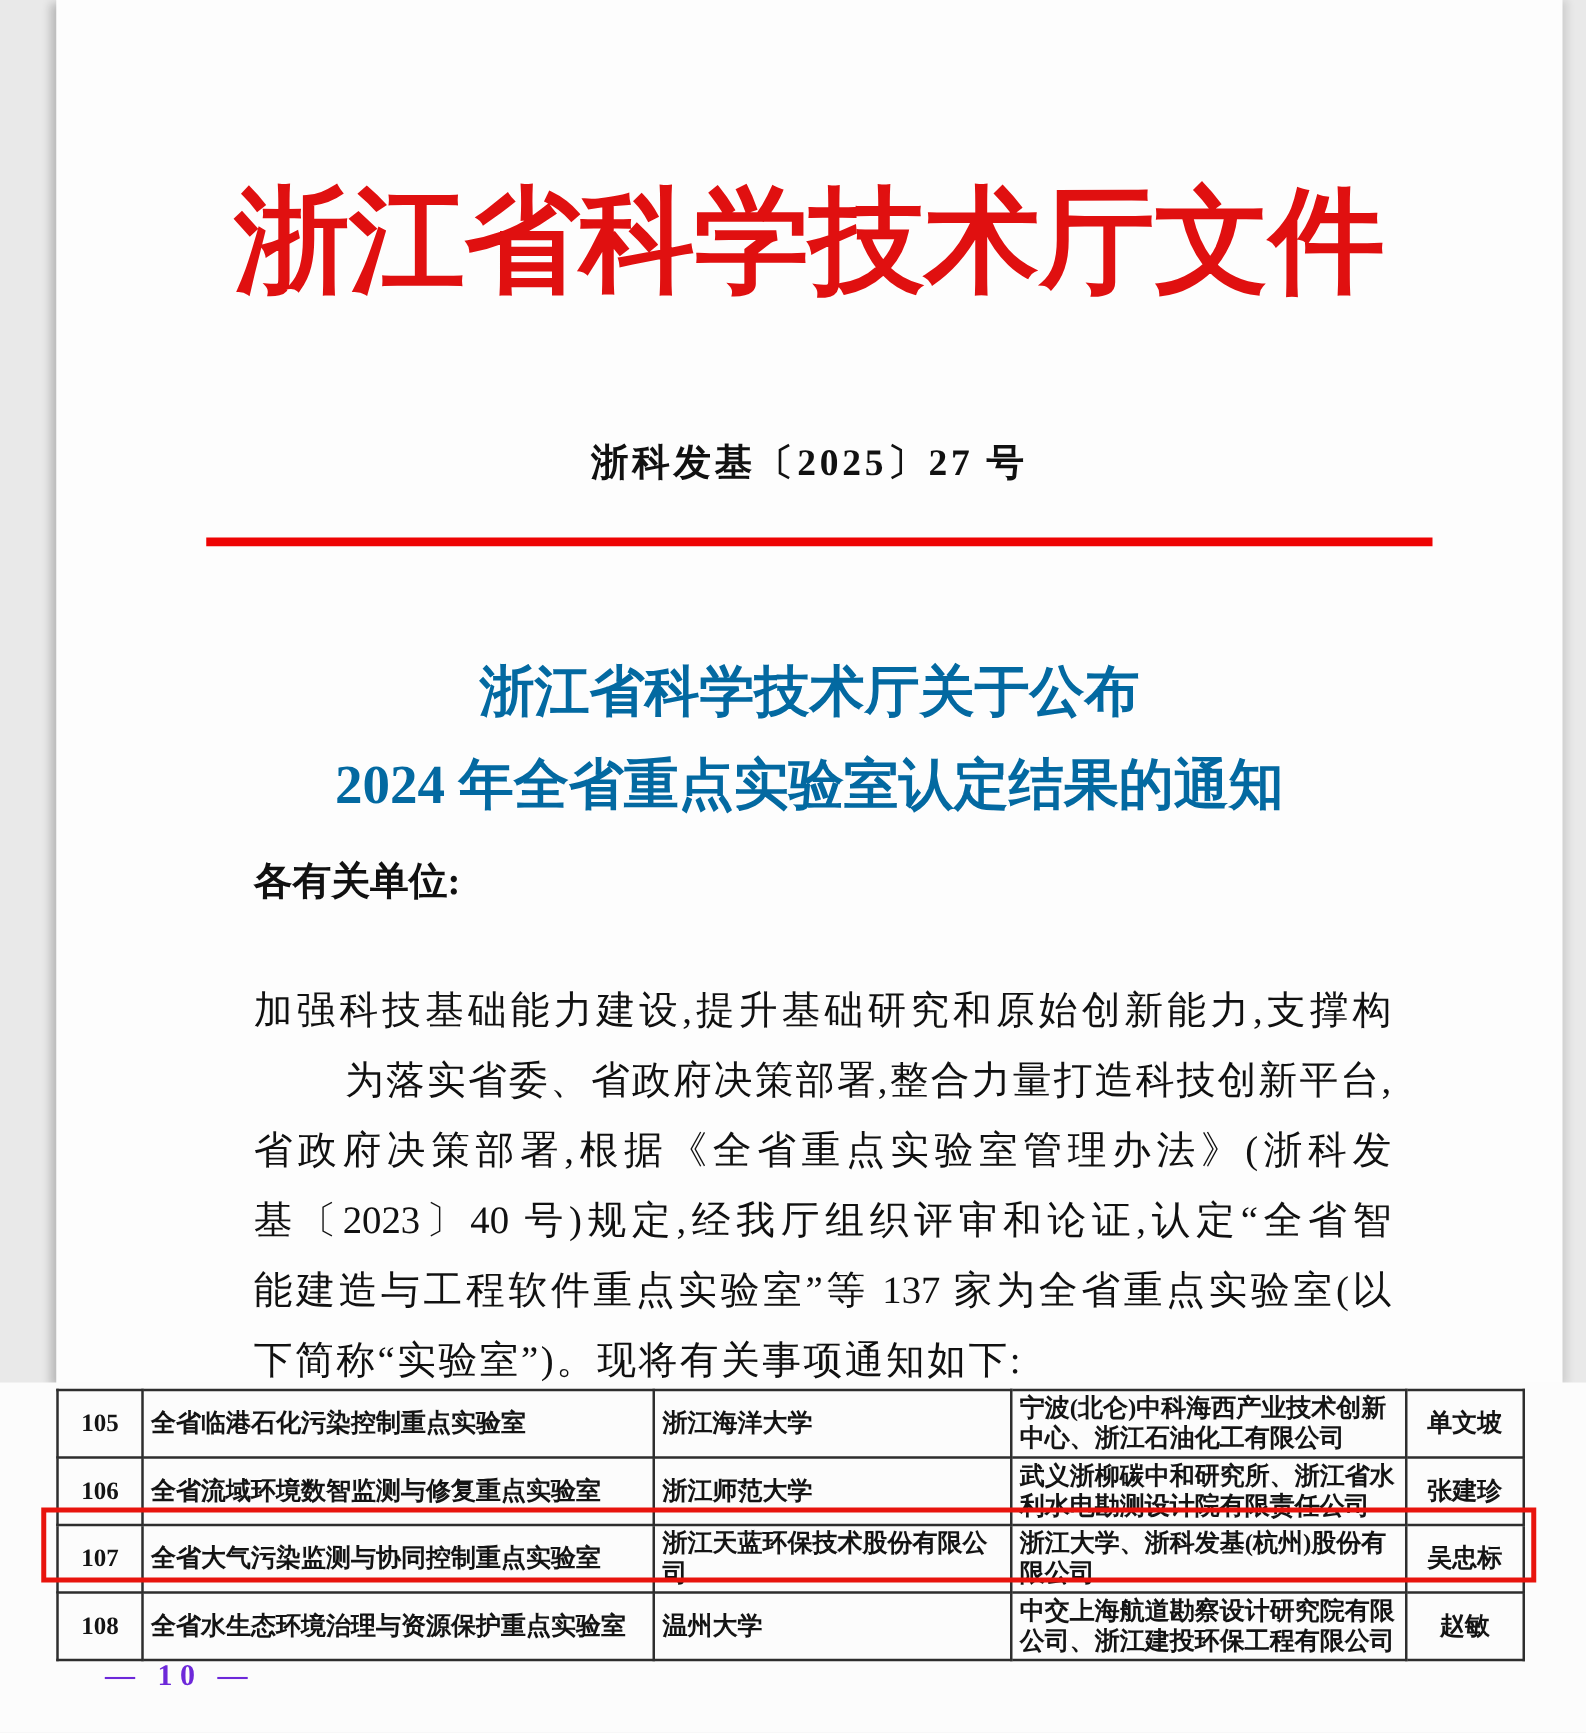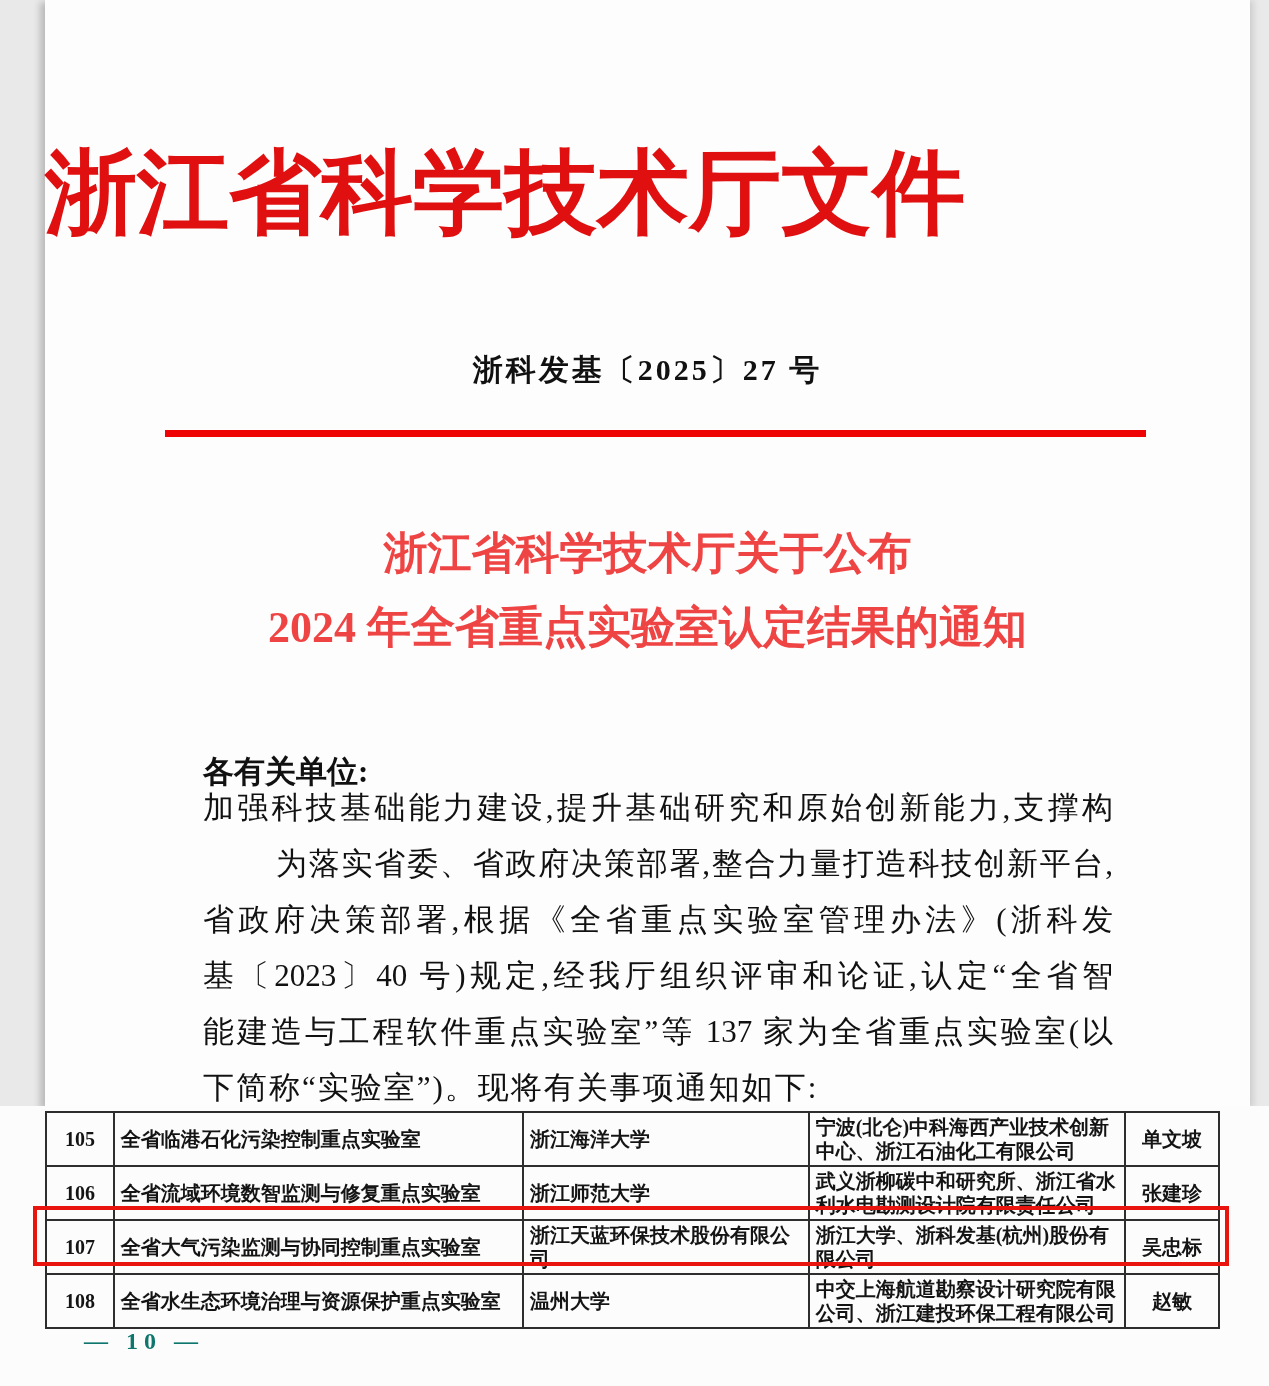--- a/index.html
+++ b/index.html
@@ -12,39 +12,40 @@
     overflow:hidden;
   }
   
   .upper-page {
     position:absolute; left:45px; top:0; width:1205px; height:1108px;
     background:#fdfdfd;
     box-shadow:-5px 2px 7px rgba(0,0,0,0.20), 4px 0 6px rgba(0,0,0,0.10);
   }
   .header-title {
     position:absolute; top:138px; left:0; width:100%;
+    text-align:center;
     font-size:92px; font-weight:bold; line-height:110px;
     letter-spacing:0px;
     white-space:nowrap;
   }
   .doc-number {
     position:absolute; top:350px; left:0; width:100%;
     text-align:center;
     font-size:30px; font-weight:600; letter-spacing:3px;
     color:#111;
   }
   .red-rule {
     position:absolute; top:430px; left:120px; width:981px; height:7px;
   }
   .notice-title { position:absolute; left:0; width:100%; text-align:center;
-    font-size:44px; font-weight:bold; color:#ef4444; white-space:nowrap; }
+    font-size:44px; font-weight:bold; color:#0369a1; white-space:nowrap; }
   .notice-title.l1 { top:524px; }
   .notice-title.l2 { top:598px; }
   .salutation {
-    position:absolute; top:751px; left:158px;
+    position:absolute; top:684px; left:158px;
     font-size:31px; font-weight:600; color:#111;
   }
   .body-block { position:absolute; top:780px; left:158px; width:910px; }
   .body-line {
     height:56px; line-height:56px;
     font-size:31px; font-weight:500; color:#111;
     text-align:justify; text-align-last:justify;
     white-space:nowrap;
   }
   .body-line.indent { margin-left:73px; width:837px; }
@@ -72,21 +73,21 @@
   td.c-part { width:312px; padding-left:8px; }
   td.c-dir { width:93px; text-align:center; }
   tr.r { height:50px; }
   .highlight-box {
     position:absolute; left:33px; top:100px; width:1196px; height:60px;
     border:4px solid #e8140d;
     pointer-events:none;
   }
   .page-number {
     position:absolute; left:84px; top:222px;
-    font-size:24px; font-weight:600; letter-spacing:6px; color:#0f766e;
+    font-size:24px; font-weight:600; letter-spacing:6px; color:#6d28d9;
   }
   .red { color:#e01010; }
   .red-bg { background:#ee0404; }
 </style>
 </head>
 <body>
 
 <div class="upper-page">
   <div class="header-title red">浙江省科学技术厅文件</div>
   <div class="doc-number">浙科发基〔2025〕27 号</div>

